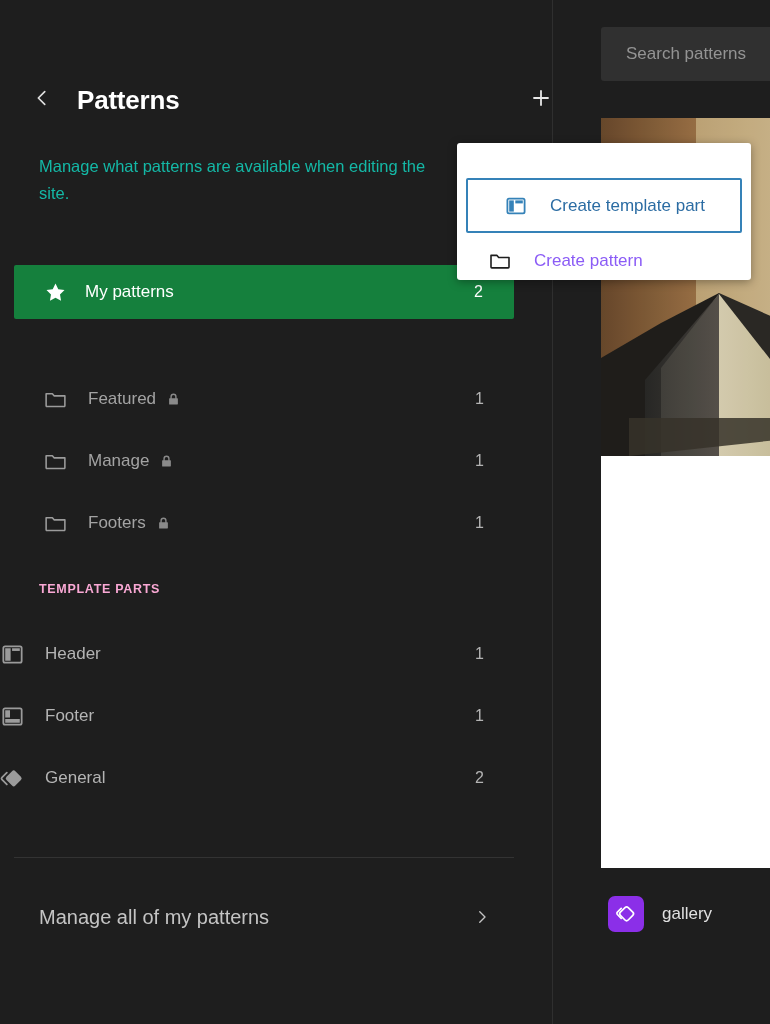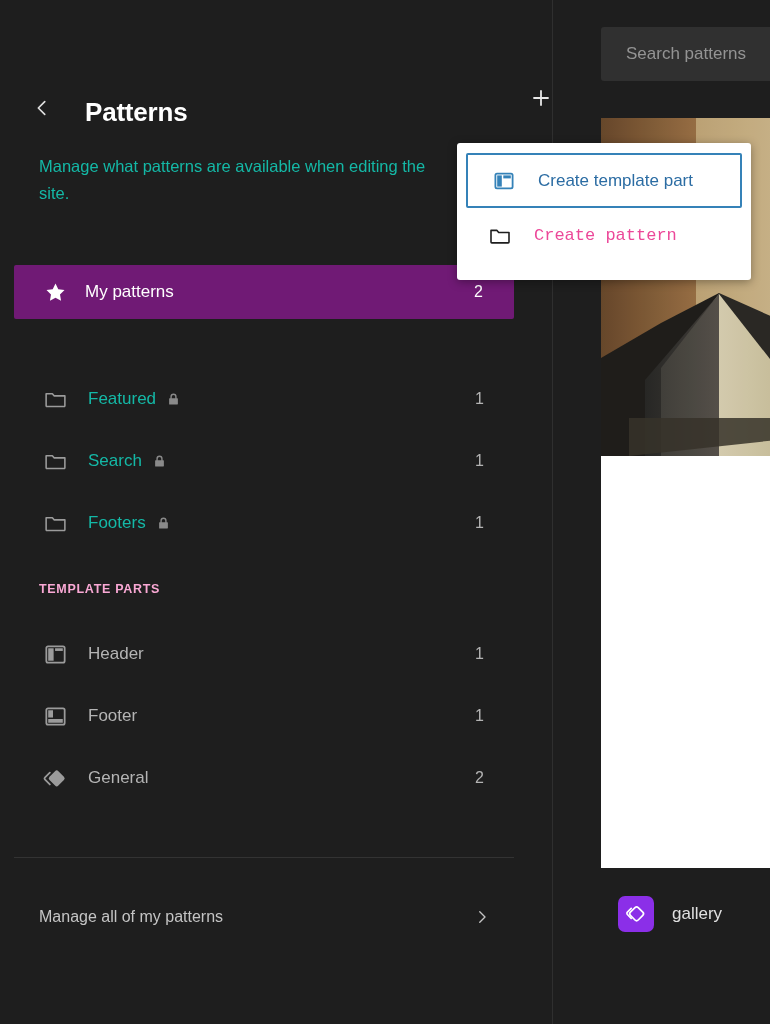--- a/index.html
+++ b/index.html
@@ -15,21 +15,21 @@
   .sidebar {
     position: absolute; left: 0; top: 0;
     width: 553px; height: 1024px;
     background: #1e1e1e;
     border-right: 1px solid #2f2f2f;
   }
 
   .sb-header {
     position: absolute; left: 0; top: 72px;
     width: 606px; height: 56px;
-    display: flex; align-items: flex-end; gap: 8px;
+    display: flex; align-items: center;
   }
   .back-btn {
     width: 36px; height: 36px; margin-left: 24px;
     display: flex; align-items: center; justify-content: center;
     border-radius: 2px; cursor: pointer;
   }
   .page-title {
     margin-left: 17px;
     font-size: 26px; font-weight: bold; color: #ffffff;
     letter-spacing: -0.2px;
@@ -44,67 +44,67 @@
   .sb-desc {
     position: absolute; left: 39px; top: 153px;
     width: 400px;
     font-size: 16.5px; line-height: 27px; color: #14b8a6;
   }
 
   
   .my-patterns {
     position: absolute; left: 14px; top: 265px;
     width: 500px; height: 54px;
-    background: #701a75;
+    background: #15803d;
     border-radius: 2px;
     display: flex; align-items: center;
     cursor: pointer;
   }
   .my-patterns .ic { width: 24px; margin-left: 29px; display:flex; align-items:center; justify-content:center;}
   .my-patterns .lbl { margin-left: 18px; font-size: 17px; color:#fff; }
   .my-patterns .cnt { position:absolute; right: 31px; font-size: 16px; color:#fff; }
 
   .cat-list { position: absolute; left: 0; top: 368px; width: 553px; }
   .cat-row {
     position: relative; height: 62px;
     display: flex; align-items: center;
     padding-left: 43px;
     cursor: pointer;
   }
   .cat-row .ic { width: 26px; display:flex; align-items:center; }
-  .cat-row .lbl { margin-left: 19px; font-size: 17px; color: #14b8a6; }
+  .cat-row .lbl { margin-left: 19px; font-size: 17px; color: #a3a3a3; }
   .cat-row .lock { margin-left: 10px; display:flex; align-items:center; }
   .cat-row .cnt { position: absolute; right: 69px; font-size: 16px; color: #b4b4b4; }
 
   .section-head {
     position: absolute; left: 39px; top: 582px;
     font-size: 12.5px; font-weight: bold; letter-spacing: 0.7px;
     color: #f9a8d4; text-transform: uppercase;
   }
   .tp-list { position: absolute; left: 0; top: 623px; width: 553px; }
   .tp-row {
     position: relative; height: 62px;
     display: flex; align-items: center;
-    padding-left: 43px; cursor: pointer;
+    cursor: pointer;
   }
   .tp-row .ic { width: 26px; display:flex; align-items:center; }
   .tp-row .lbl { margin-left: 19px; font-size: 17px; color: #b4b4b4; }
   .tp-row .cnt { position: absolute; right: 69px; font-size: 16px; color: #b4b4b4; }
 
   .divider {
     position: absolute; left: 14px; top: 857px;
     width: 500px; height: 1px; background: #333333;
   }
   .footer-links { position: absolute; left: 0; top: 886px; width: 553px; }
   .fl-row {
     position: relative; height: 62px;
     display: flex; align-items: center;
     padding-left: 39px; cursor: pointer;
   }
-  .fl-row .lbl { font-size: 16px; color: #c4c4c4; }
+  .fl-row .lbl { font-size: 20px; color: #c4c4c4; }
   .fl-row .chev { position: absolute; right: 62px; display:flex; align-items:center; }
 
   
   .right-panel {
     position: absolute; left: 554px; top: 0;
     width: 216px; height: 764px;
     background: #1e1e1e;
   }
   .search-box {
     position: absolute; left: 47px; top: 27px;
@@ -120,21 +120,21 @@
     position: absolute; left: 47px; top: 118px;
     width: 230px;
   }
   .card-thumb {
     width: 230px; height: 338px;
     overflow: hidden; position: relative;
     background: #c9b48c;
   }
   .card-white { width: 230px; height: 412px; background: #ffffff; }
   .card-meta {
-    position: absolute; left: 64px; top: 896px;
+    position: absolute; left: 54px; top: 896px;
     display: flex; align-items: center;
   }
   .meta-badge {
     width: 36px; height: 36px; border-radius: 7px;
     background: #8b2fe8;
     display:flex; align-items:center; justify-content:center;
   }
   .meta-label { margin-left: 18px; font-size: 17px; color: #e0e0e0; }
 
   
@@ -147,26 +147,27 @@
     padding: 10px 9px;
     z-index: 20;
   }
   .dd-item {
     position: relative;
     height: 55px; display: flex; align-items: center;
     padding-left: 22px; border-radius: 2px; cursor: pointer;
   }
   .dd-item.focused {
     border: 2px solid #3582b8;
-    padding-left: 24px;
+    padding-left: 36px;
+    margin-top: 25px;
   }
   .dd-item .ic { width: 26px; display:flex; align-items:center; }
   .dd-item .lbl { margin-left: 20px; font-size: 17px; }
   .dd-item.focused .lbl { color: #2b6ca3; }
-  .dd-item.plain .lbl { color: #ec4899; font-family: Liberation Mono, monospace; }
+  .dd-item.plain .lbl { color: #8b5cf6; }
 </style>
 </head>
 <body>
 
 <div id="root">
 
   <div class="sidebar">
 
     <div class="sb-header">
       <div class="back-btn">
@@ -215,21 +216,21 @@
         </span>
         <span class="cnt">1</span>
       </div>
 
       <div class="cat-row">
         <span class="ic">
           <svg width="25" height="25" viewBox="0 0 24 24" fill="none" stroke="#9b9b9b" stroke-width="1.5" stroke-linejoin="round">
               <path d="M3 6.5h6l1.6 2H21v9.5a.8.8 0 0 1-.8.8H3.8a.8.8 0 0 1-.8-.8z"></path>
             </svg>
         </span>
-        <span class="lbl">Search</span>
+        <span class="lbl">Manage</span>
         <span class="lock">
           <svg width="15" height="15" viewBox="0 0 24 24" fill="#8a8a8a">
               <path d="M7 10V7.5a5 5 0 0 1 10 0V10h1.2c.5 0 .8.4.8.85v8.3c0 .46-.3.85-.8.85H5.8a.83.83 0 0 1-.8-.85v-8.3c0-.46.3-.85.8-.85zm2.2 0h5.6V7.5a2.8 2.8 0 0 0-5.6 0z"></path>
             </svg>
         </span>
         <span class="cnt">1</span>
       </div>
 
       <div class="cat-row">
         <span class="ic">

